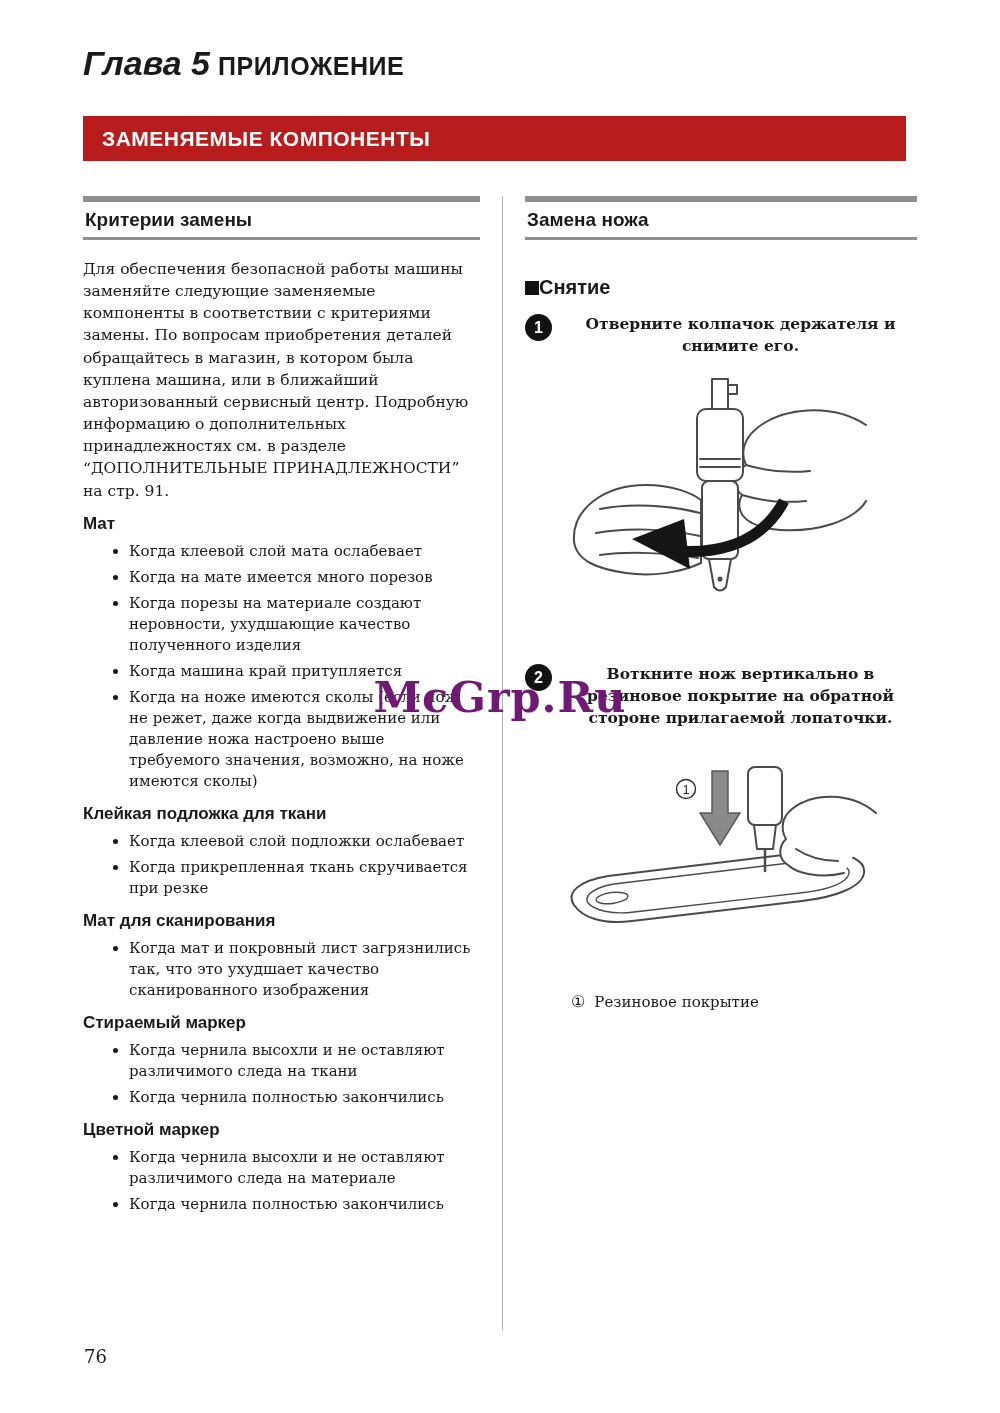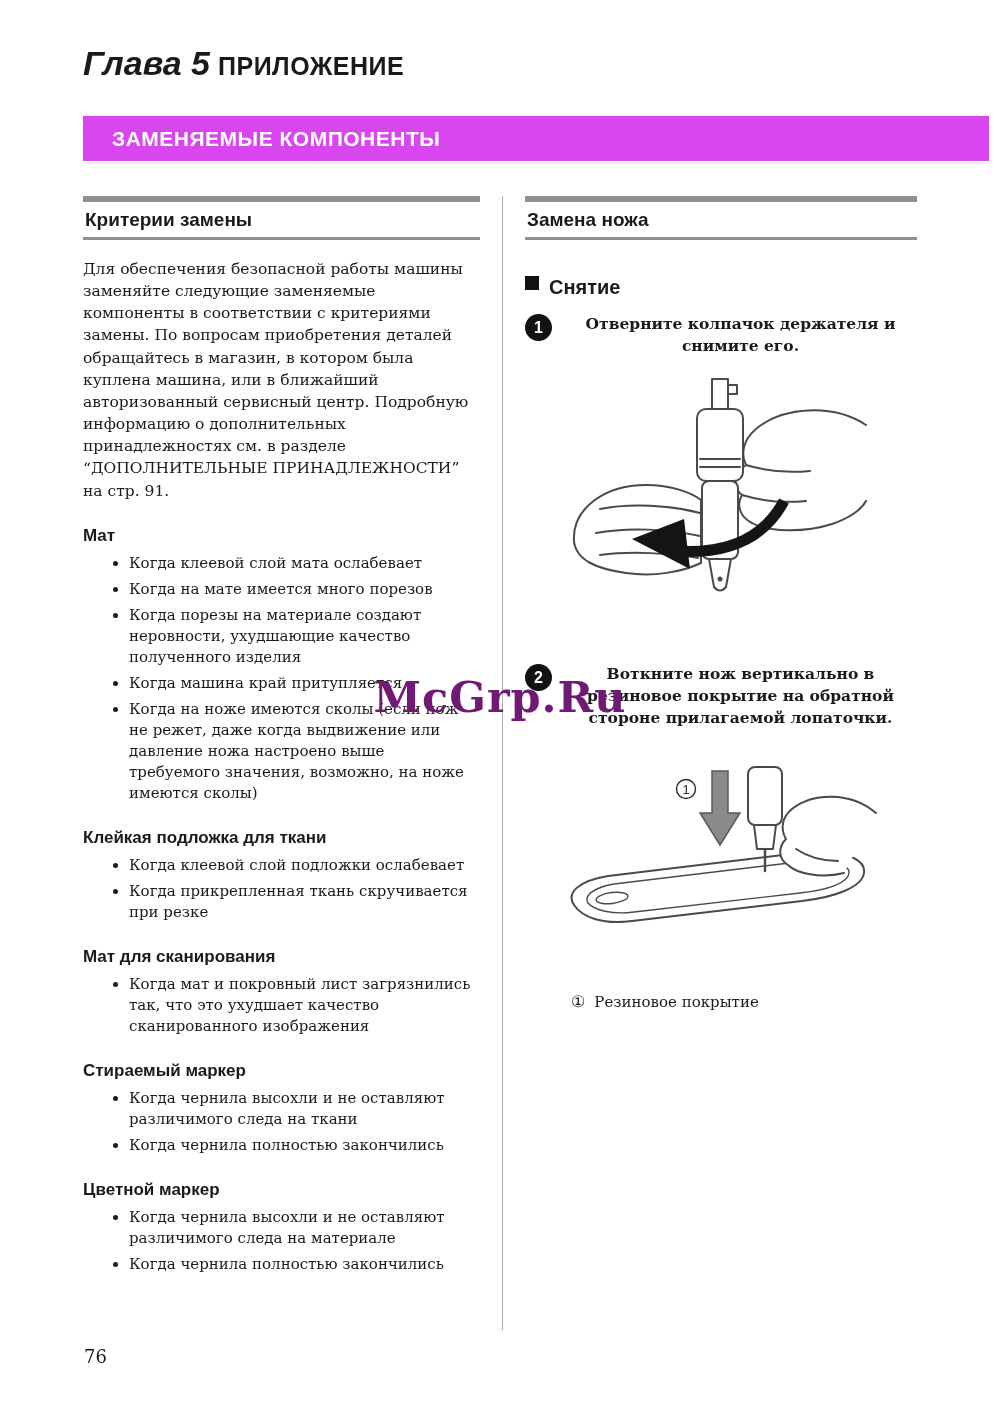--- a/index.html
+++ b/index.html
@@ -5,36 +5,36 @@
   * { margin:0; padding:0; box-sizing:border-box; }
   html,body { background:#fff; }
   .page {
     position:relative; width:1000px; height:1413px; background:#fff;
     font-family:"DejaVu Serif", serif; color:#1a1a1a; overflow:hidden;
   }
   .chapter { position:absolute; left:83px; top:44px; display:flex; align-items:baseline; gap:8px; }
   .chapter-label { font-family:"Liberation Sans", sans-serif; font-size:34px; font-weight:bold; font-style:italic; }
   .chapter-title { font-family:"Liberation Sans", sans-serif; font-size:25px; font-weight:bold; letter-spacing:.5px; }
   .banner {
-    position:absolute; left:83px; top:116px; width:906px; height:45px;
-    background:#d946ef; color:#fff; display:flex; align-items:center; padding-left:29px;
+    position:absolute; left:83px; top:116px; width:823px; height:45px;
+    background:#b91c1c; color:#fff; display:flex; align-items:center; padding-left:19px;
     font-family:"Liberation Sans", sans-serif; font-size:21px; font-weight:bold; letter-spacing:.5px;
   }
   .divider { position:absolute; left:502px; top:196px; width:1px; height:1134px; background:#adadad; }
   .col-left  { position:absolute; left:83px;  top:196px; width:397px; }
   .col-right { position:absolute; left:525px; top:196px; width:392px; }
   .sec-head { margin-bottom:18px; }
   .sec-bar-top { height:6px; background:#8f8f8f; }
   .sec-title { font-family:"Liberation Sans", sans-serif; font-weight:bold; font-size:19px; padding:7px 2px 6px; }
   .sec-bar-bot { height:3px; background:#8f8f8f; }
   .intro { font-size:15.5px; line-height:1.43; margin-top:6px; }
-  .group h3 { font-family:"Liberation Sans", sans-serif; font-size:17px; font-weight:bold; margin:24px 0 7px; }
+  .group h3 { font-family:"Liberation Sans", sans-serif; font-size:17px; font-weight:bold; margin:12px 0 7px; }
   .group ul { list-style:disc; padding-left:46px; }
   .group li { font-size:15px; line-height:1.4; margin-bottom:5px; }
-  .subsec { display:flex; gap:10px; margin:36px 0 12px; }
+  .subsec { display:flex; align-items:center; margin:36px 0 12px; }
   .sq { width:14px; height:14px; background:#121212; flex:0 0 auto; }
   .subsec-title { font-family:"Liberation Sans", sans-serif; font-weight:bold; font-size:20px; }
   .step { display:flex; gap:12px; margin:14px 0 6px; }
   .step-num {
     flex:0 0 auto; width:27px; height:27px; border-radius:50%; background:#121212; color:#fff;
     display:flex; align-items:center; justify-content:center;
     font-family:"Liberation Sans", sans-serif; font-weight:bold; font-size:16px; margin-top:1px;
   }
   .step-text { font-weight:bold; font-size:15.5px; line-height:1.42;text-align:center; }
   figure { margin:16px 0 10px; text-align:center; }

